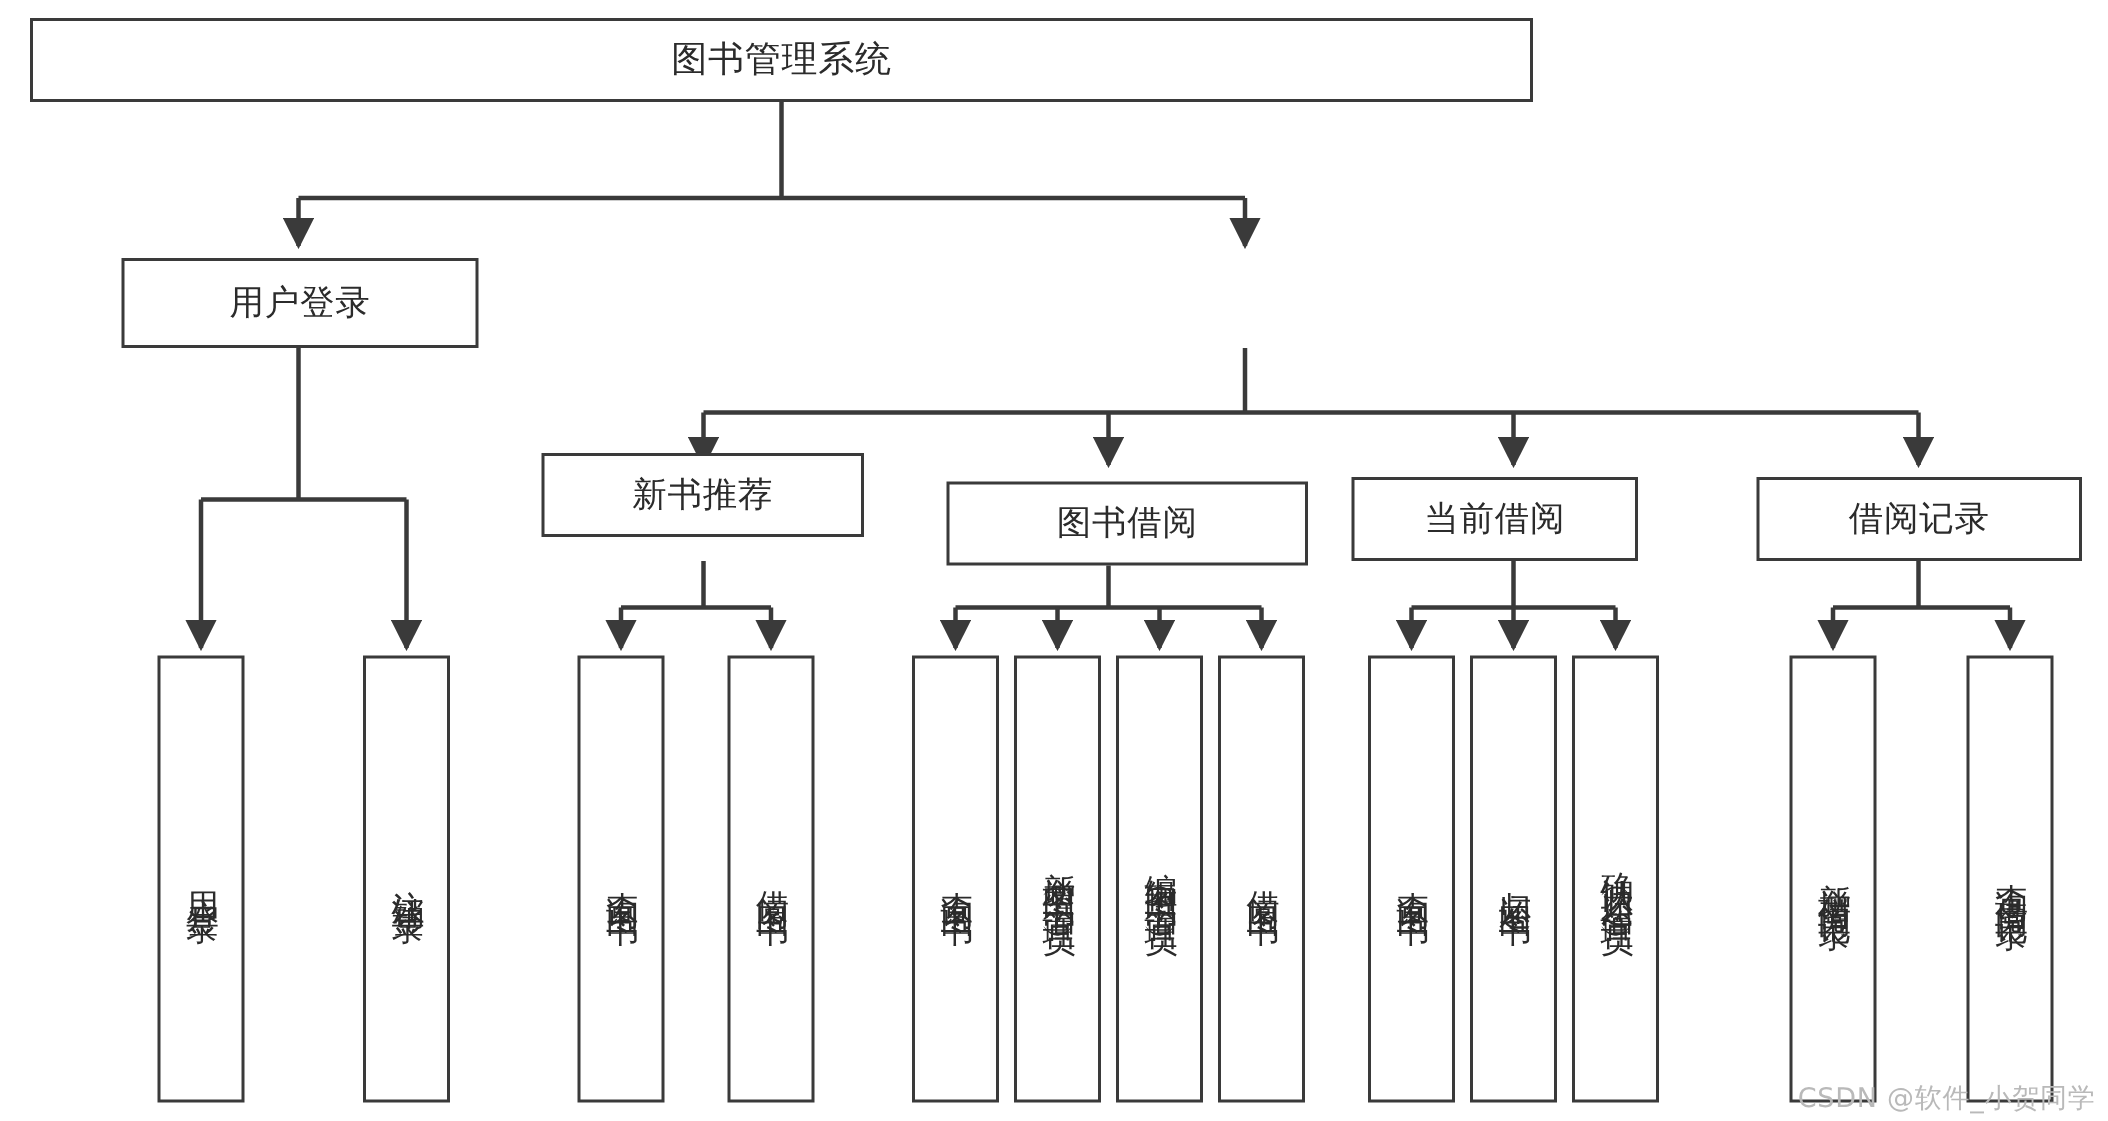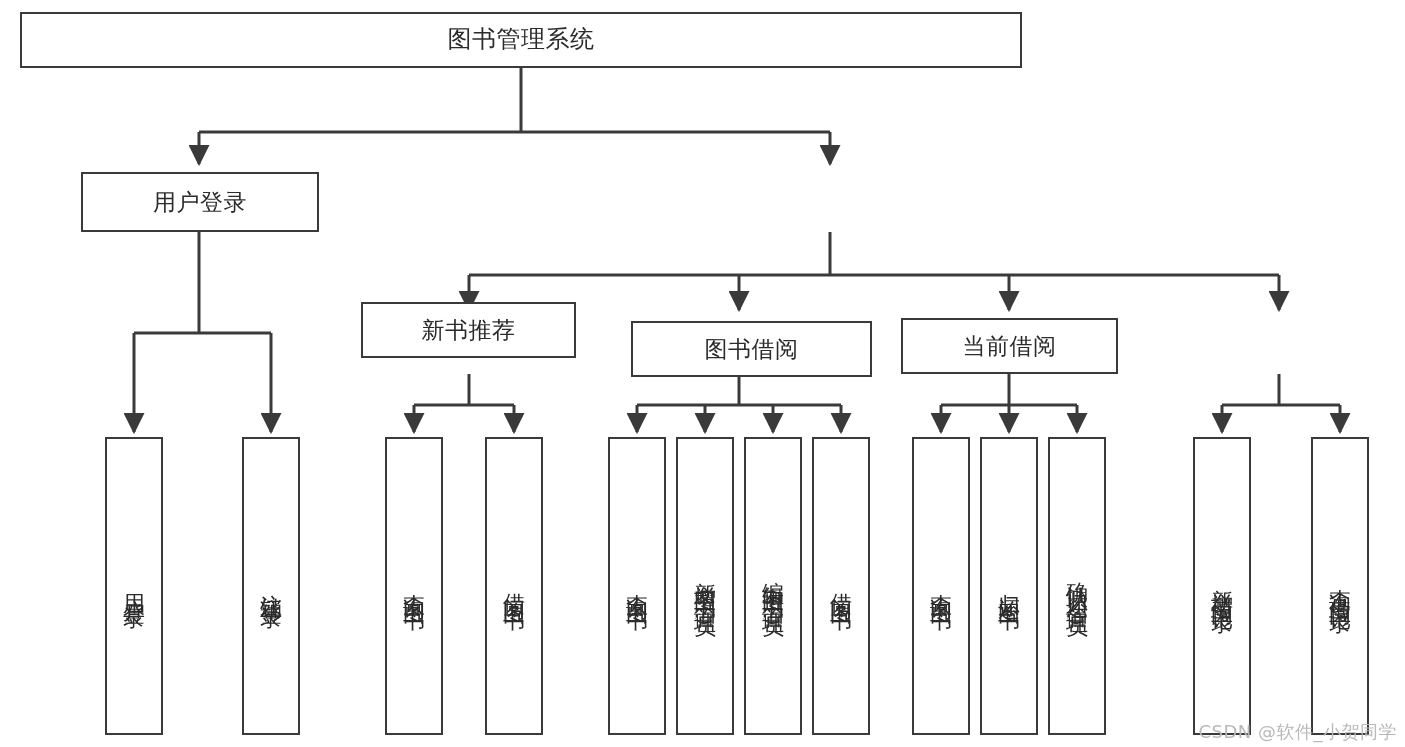--- a/index.html
+++ b/index.html
@@ -142,24 +142,27 @@
 
 
   <div class="node horiz" style="left:361px; top:302px; width:215px; height:56px;">
     <span class="lbl">新书推荐</span>
   </div>
 
   <div class="node horiz" style="left:631px; top:321px; width:241px; height:56px;">
     <span class="lbl">图书借阅</span>
   </div>
 
-  <div class="node horiz" style="left:901px; top:318px; width:217px; height:56px;">
+  <div class="node horiz" style="left:901px; top:318px; width:191px; height:56px;">
     <span class="lbl">当前借阅</span>
   </div>
 
+  <div class="node horiz" style="left:1171px; top:318px; width:217px; height:56px;">
+    <span class="lbl">借阅记录</span>
+  </div>
 
   <div class="node vert" style="left:105px; top:437px; width:58px; height:298px;">
     <span class="lbl">用户登录</span>
   </div>
   <div class="node vert" style="left:242px; top:437px; width:58px; height:298px;">
     <span class="lbl">注销登录</span>
   </div>
 
   <div class="node vert" style="left:385px; top:437px; width:58px; height:298px;">
     <span class="lbl">查询图书</span>

